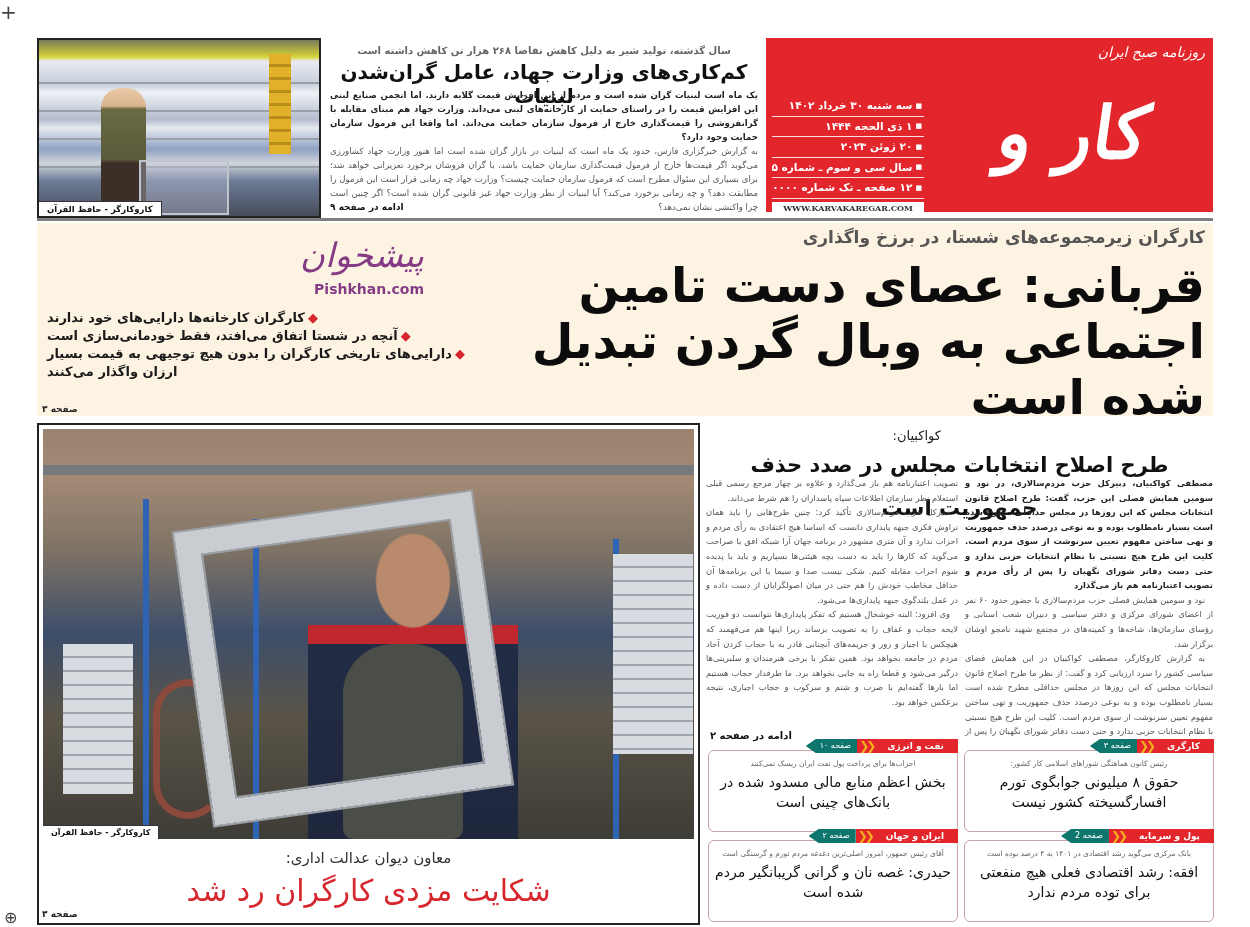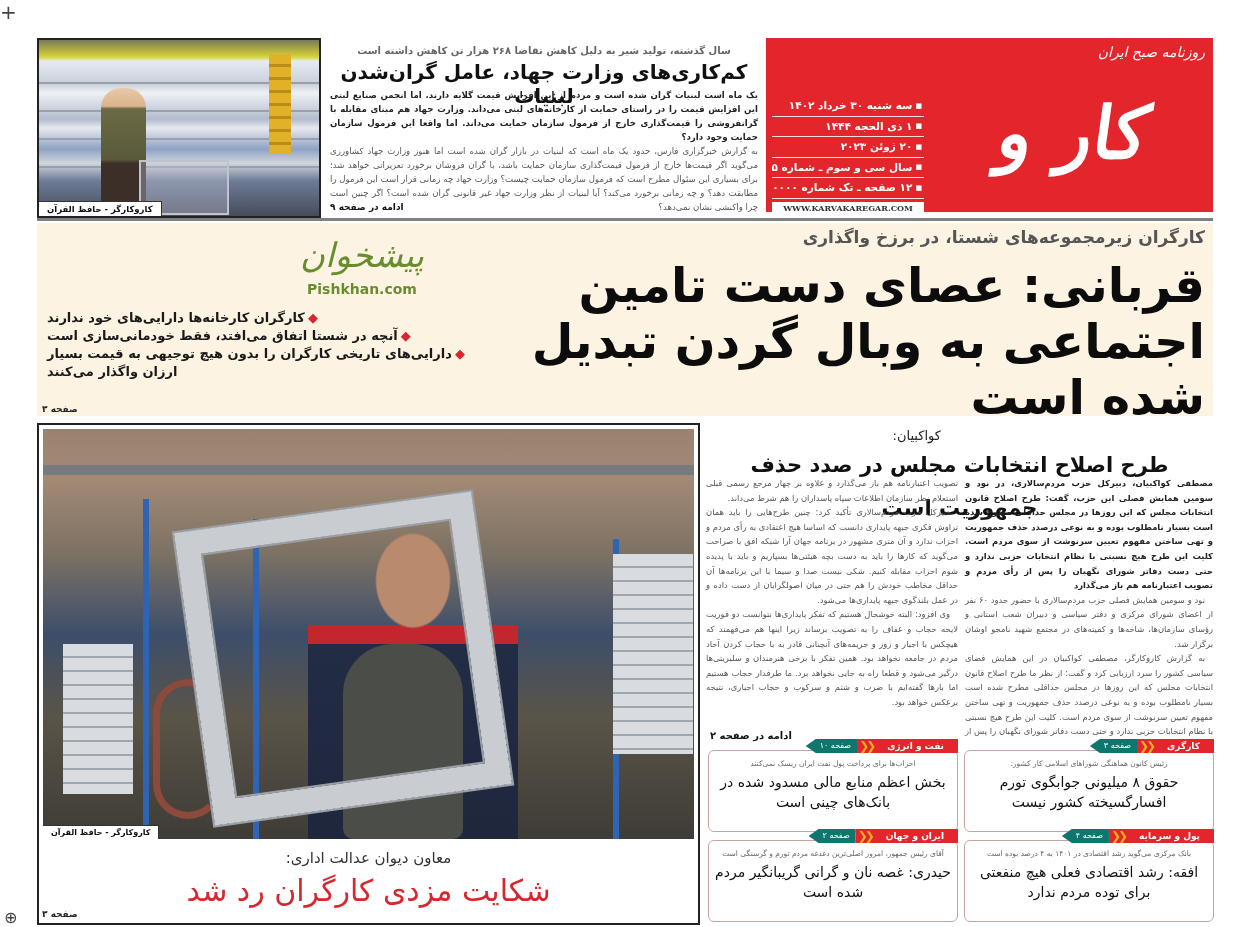--- a/index.html
+++ b/index.html
@@ -39,21 +39,21 @@
   .rule-top { position: absolute; left: 37px; top: 218px; width: 1176px; height: 3px; background: #7f7f7f; }
 
   
   .headline-band { position: absolute; left: 37px; top: 223px; width: 1176px; height: 193px; background: #fdf3e2; }
   .hb-kicker { position: absolute; right: 8px; top: 4px; font-size: 17px; font-weight: bold; color: #555; }
   .hb-title { position: absolute; right: 8px; top: 34px; width: 760px; font-size: 48px; font-weight: 900; line-height: 56px; color: #0c0c0c; text-align: right; letter-spacing: -1px; }
   .hb-bullets { position: absolute; left: 10px; top: 86px; width: 420px; }
   .hb-bullet { font-size: 13px; font-weight: bold; line-height: 18px; color: #1a1a1a; text-align: left; }
   .hb-bullet .dia { color: #d7262d; margin-left: 3px; }
   .hb-page { position: absolute; left: 5px; bottom: 2px; font-size: 9px; font-weight: bold; color: #222; }
-  .watermark { position: absolute; left: 300px; top: 235px; text-align: center; color: #4d7c0f; opacity: 0.85; }
+  .watermark { position: absolute; left: 300px; top: 235px; text-align: right; color: #701a75; opacity: 0.85; }
   .watermark .wm-fa { font-family: "DejaVu Serif", serif; font-size: 34px; font-style: italic; line-height: 40px; }
   .watermark .wm-en { font-size: 14px; font-weight: bold; direction: ltr; line-height: 16px; margin-top: 6px; }
 
   
   .main-photo-frame { position: absolute; left: 37px; top: 423px; width: 663px; height: 502px; border: 2px solid #222; }
   .photo2 { position: absolute; left: 4px; top: 4px; width: 651px; height: 410px; overflow: hidden;
     background: linear-gradient(180deg, #9a8270 0%, #a38a75 12%, #7d7264 30%, #3d4e6a 50%, #5a5448 70%, #3e3c36 100%); }
   .photo2 .beam { position: absolute; left: 0; right: 0; top: 36px; height: 10px; background: #5d6f85; opacity: 0.6; }
   .photo2 .pole { position: absolute; width: 6px; background: #2f63b3; }
   .photo2 .stack { position: absolute; background: repeating-linear-gradient(180deg, #d8dbe0 0 12px, #9fa6ae 12px 14px); }
@@ -203,21 +203,21 @@
     <span class="pg">صفحه ۱۰</span>
   </div>
   <div class="box-kicker">احزاب‌ها برای پرداخت پول نفت ایران ریسک نمی‌کنند</div>
   <div class="box-title">بخش اعظم منابع مالی مسدود شده در بانک‌های چینی است</div>
 </div>
 
 <div class="box b3">
   <div class="box-tab">
     <span class="sec">پول و سرمایه</span>
     <span class="chev">❮❮</span>
-    <span class="pg">صفحه ۴</span>
+    <span class="pg">صفحه 2</span>
   </div>
   <div class="box-kicker">بانک مرکزی می‌گوید رشد اقتصادی در ۱۴۰۱ به ۴ درصد بوده است</div>
   <div class="box-title">افقه: رشد اقتصادی فعلی هیچ منفعتی برای توده مردم ندارد</div>
 </div>
 
 <div class="box b4">
   <div class="box-tab">
     <span class="sec">ایران و جهان</span>
     <span class="chev">❮❮</span>
     <span class="pg">صفحه ۲</span>

